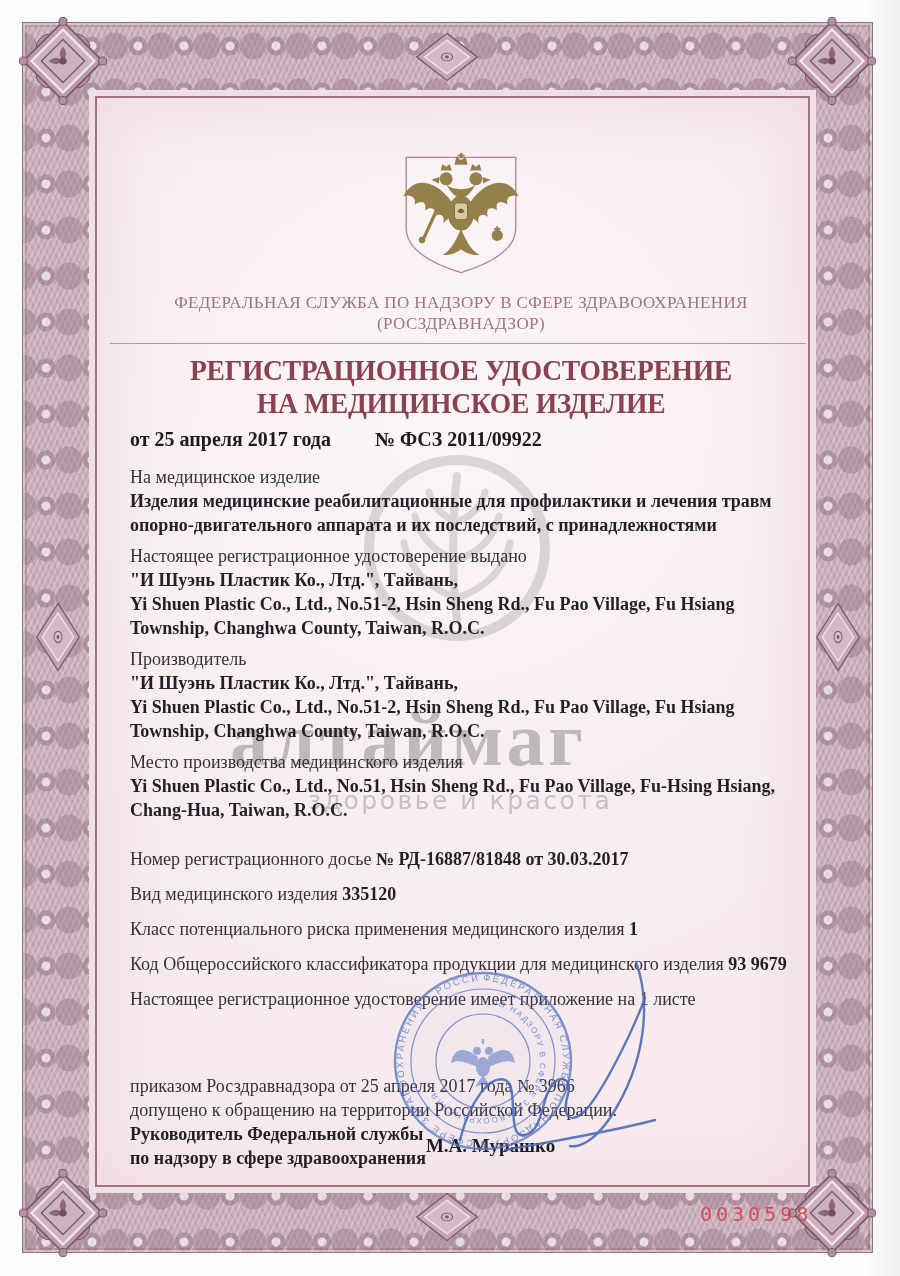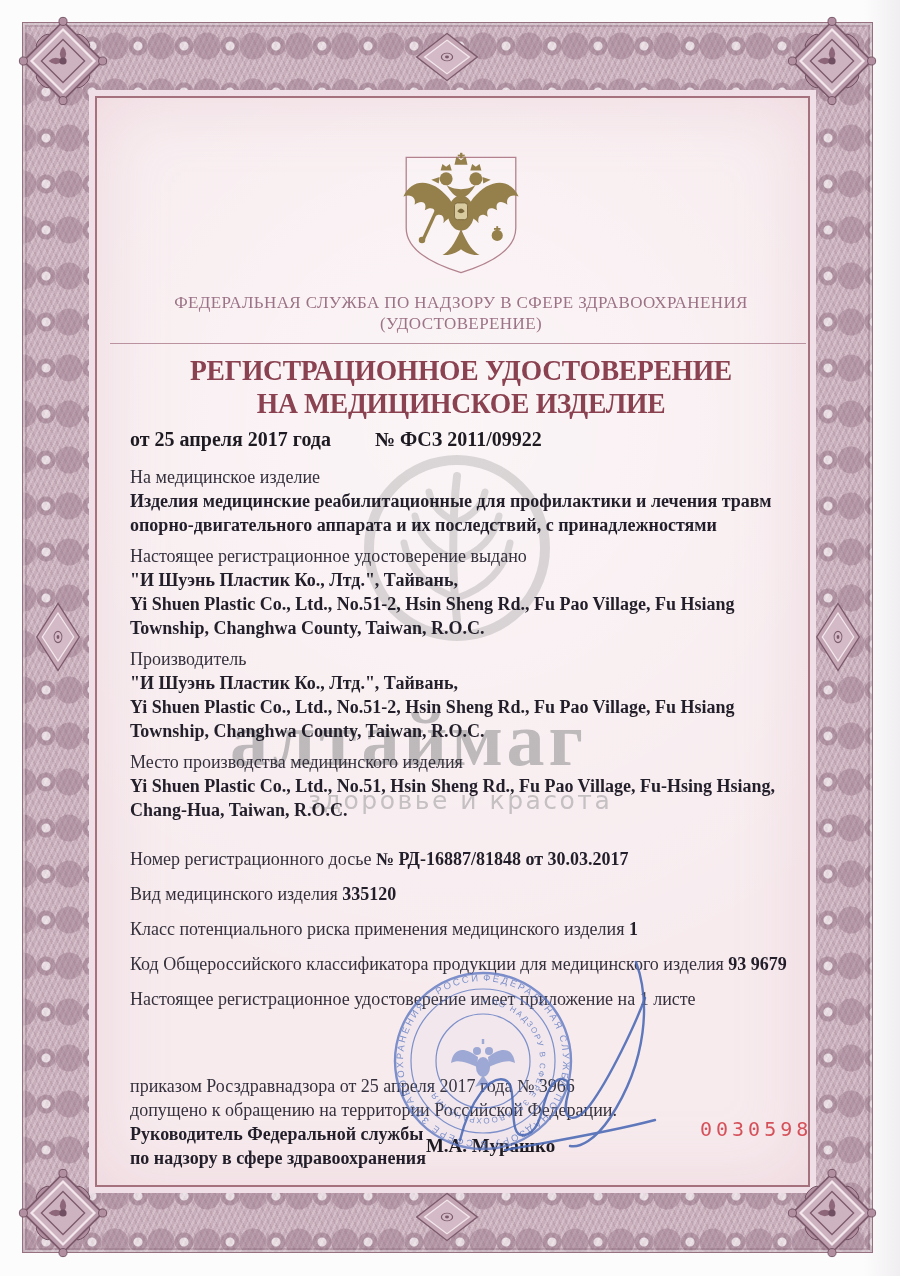--- a/index.html
+++ b/index.html
@@ -161,21 +161,21 @@
             <circle cx="114" cy="92" r="6"></circle>
             <rect x="113" y="82" width="2" height="6"></rect>
             <rect x="110.5" y="84" width="7" height="2"></rect>
           </g>
           <rect x="68" y="57" width="14" height="18" rx="3" fill="#d9cba0" stroke="#7a683c" stroke-width="1"></rect>
           <path d="M71 66 q4 -6 8 0 q-4 4 -8 0" fill="#7a683c"></path>
         </svg>
       </div>
 
       <p class="org">ФЕДЕРАЛЬНАЯ СЛУЖБА ПО НАДЗОРУ В СФЕРЕ ЗДРАВООХРАНЕНИЯ</p>
-      <p class="org">(УДОСТОВЕРЕНИЕ)</p>
+      <p class="org">(РОСЗДРАВНАДЗОР)</p>
       <hr class="divider">
 
       <p class="cert-title">РЕГИСТРАЦИОННОЕ УДОСТОВЕРЕНИЕ</p>
       <p class="cert-title">НА МЕДИЦИНСКОЕ ИЗДЕЛИЕ</p>
       <div class="date-row">
         <span>от 25 апреля 2017 года</span>
         <span>№  ФСЗ 2011/09922</span>
       </div>
 
       <div class="sec sec1">
@@ -254,15 +254,15 @@
   </svg>
 
   <svg class="ink sig-svg" style="left:430px;top:948px" width="250" height="212" viewBox="0 0 250 212">
     <g fill="none" stroke="#4a69b5" stroke-width="2.4" stroke-linecap="round" opacity="0.88">
       <path d="M30 192 C40 152 60 127 75 132 C90 137 75 192 95 187 C115 182 110 147 125 134 C132 127 142 132 138 146 C130 174 145 177 160 157 C180 130 205 77 215 50"></path>
       <path d="M206 14 C220 52 218 112 180 170 C165 192 150 200 140 198"></path>
       <path d="M75 202 C130 192 180 184 225 172"></path>
     </g>
   </svg>
 
-  <div class="ink serial" style="left:700px;top:1117px">0030598</div>
+  <div class="ink serial" style="left:700px;top:1202px">0030598</div>
 
 </div>
 
 </body></html>

